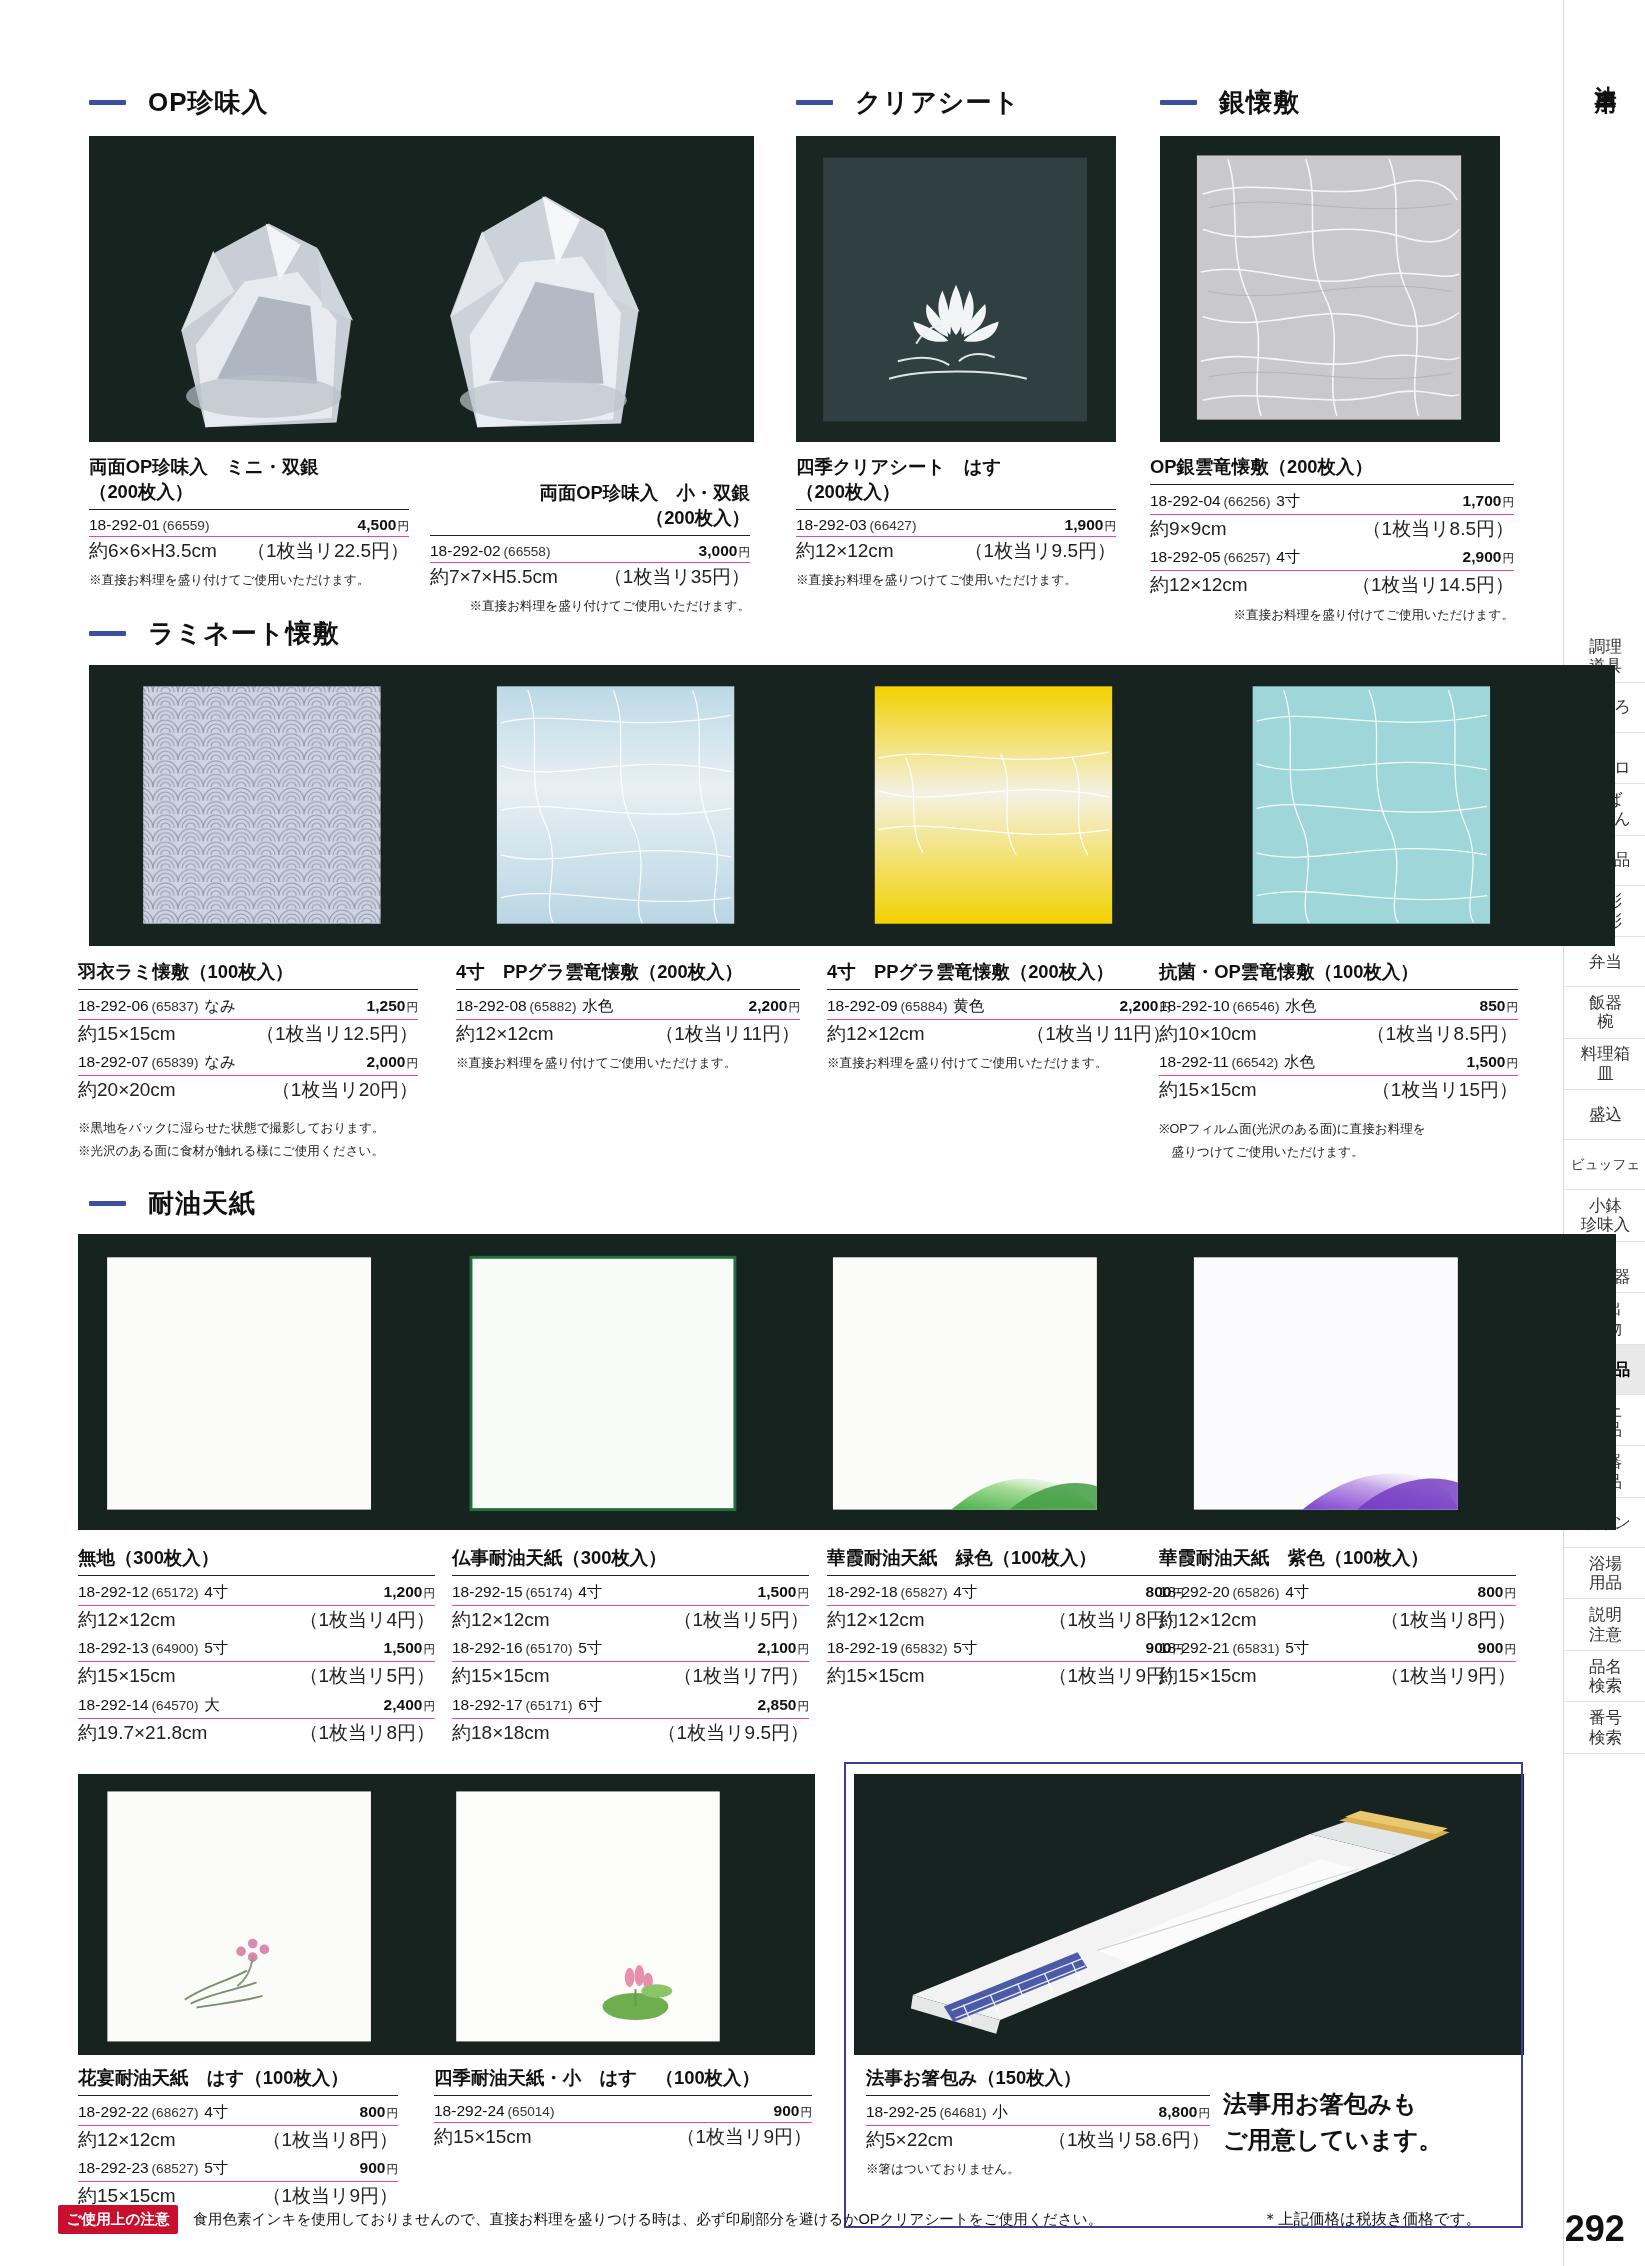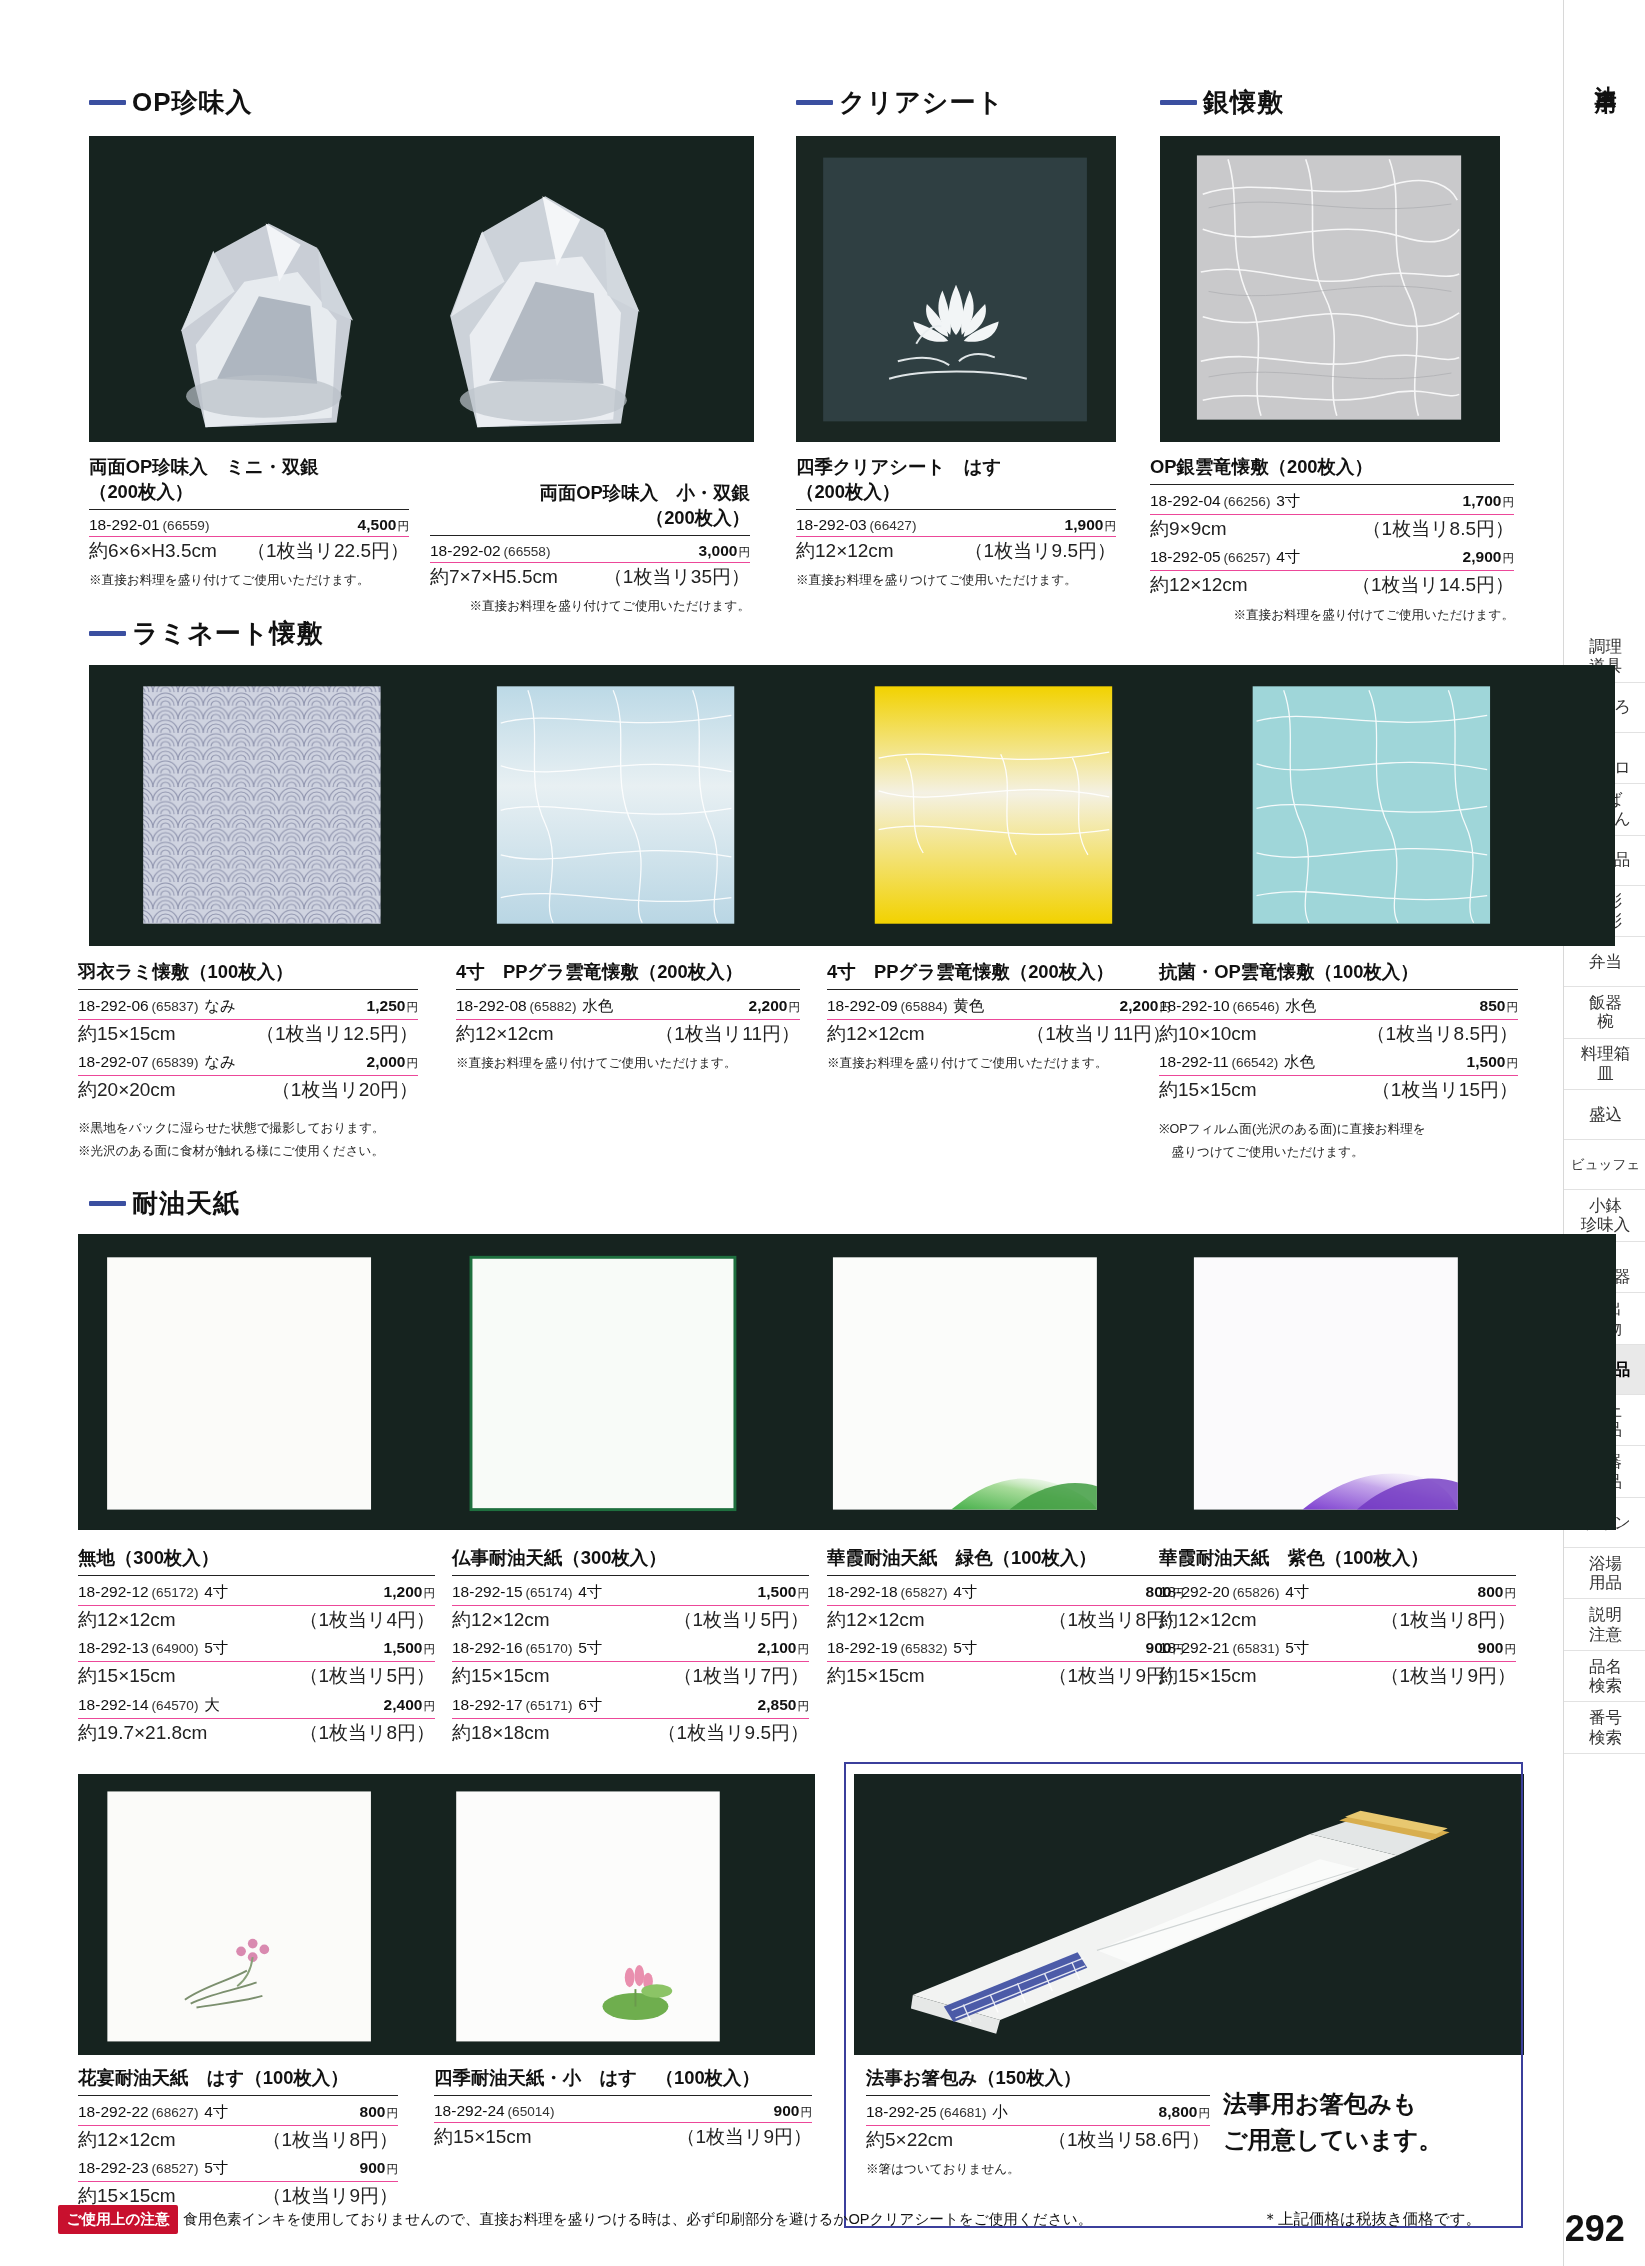--- a/index.html
+++ b/index.html
@@ -35,21 +35,21 @@
     width:83px; min-height:50px;
     display:flex; flex-direction:column; align-items:center; justify-content:center;
     font-size:16.5px; line-height:1.18; color:#333;
     border-bottom:1px solid #e2e2e2;
     padding:5.8px 0;
     background:#fff;
   }
   .side-item.active { background:#e9e9e9; font-weight:bold; color:#000; }
 
   
-  .sec-head { display:flex; align-items:center; gap:6px; }
+  .sec-head { display:flex; align-items:center; gap:22px; }
   .sec-head .dash {
     display:inline-block; width:37px; height:5.8px; background:#3b4fa0; border-radius:1px;
   }
   .sec-head .ttl { font-size:26px; font-weight:bold; letter-spacing:1px; color:#111; }
 
   
   .photo { background:#17231f; position:relative; overflow:hidden; }
 
   
   .prodname {
@@ -67,21 +67,21 @@
   .row .yen { font-size:11.6px; font-weight:normal; margin-left:1px; }
   .sub {
     display:flex; font-size:19px; color:#222; padding:1px 0 2.9px 0;
   }
   .sub .right { margin-left:auto; }
   .note { font-size:12.6px; color:#222; line-height:1.45; margin-top:5px; }
 
   
   .footer {
     position:absolute; left:58px; bottom:33px; width:1048px;
-    display:flex; align-items:center; gap:5px;
+    display:flex; align-items:center; gap:15px;
   }
   .caution-badge {
     background:#c8102e; color:#fff; font-size:14.6px; font-weight:bold;
     padding:4.9px 8.7px; white-space:nowrap; border-radius:1.9px;
   }
   .caution-text { font-size:14.6px; color:#111; }
   .tax-note { position:absolute; right:165px; bottom:37px; font-size:15.5px; color:#111;margin-left:8px; }
   .pageno { position:absolute; right:21.3px; bottom:17.5px; font-size:36px; font-weight:bold; color:#111; }
 
   

